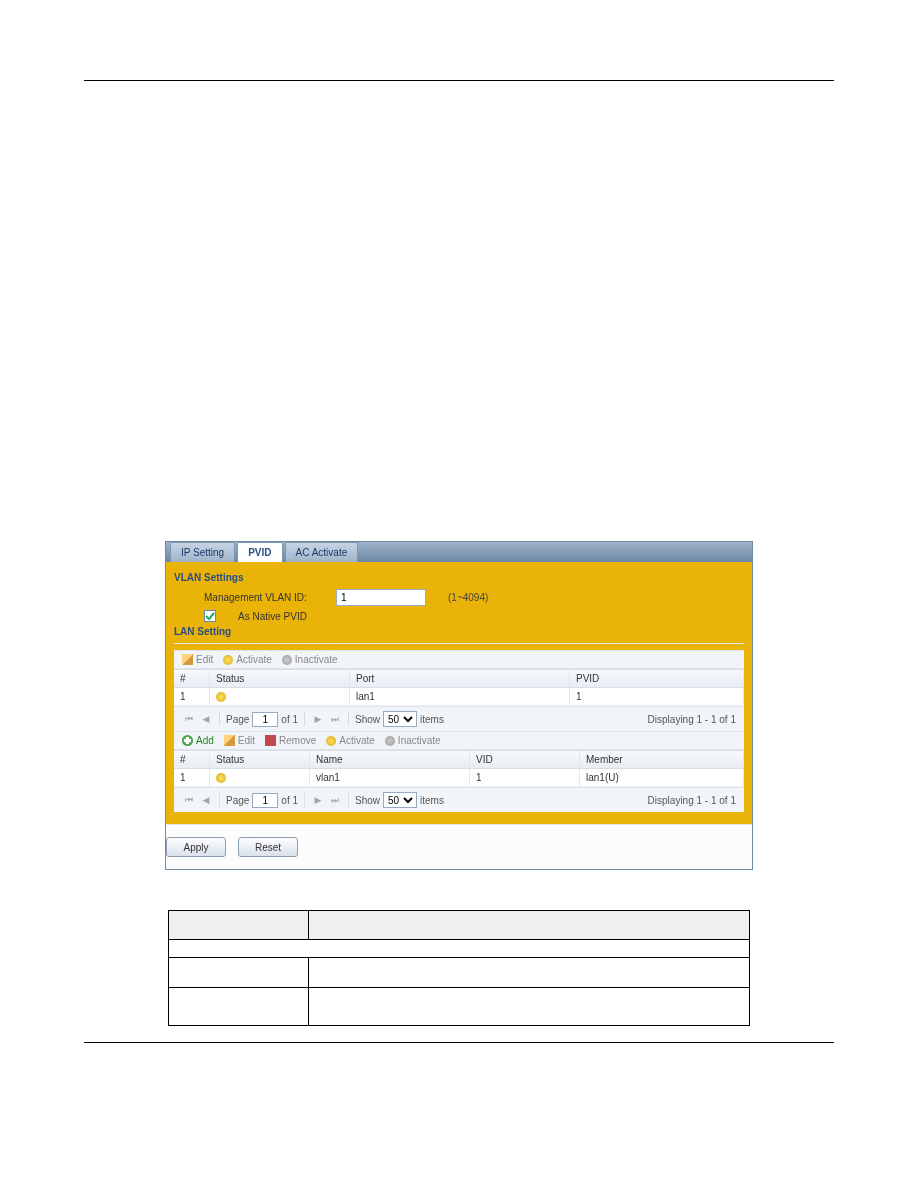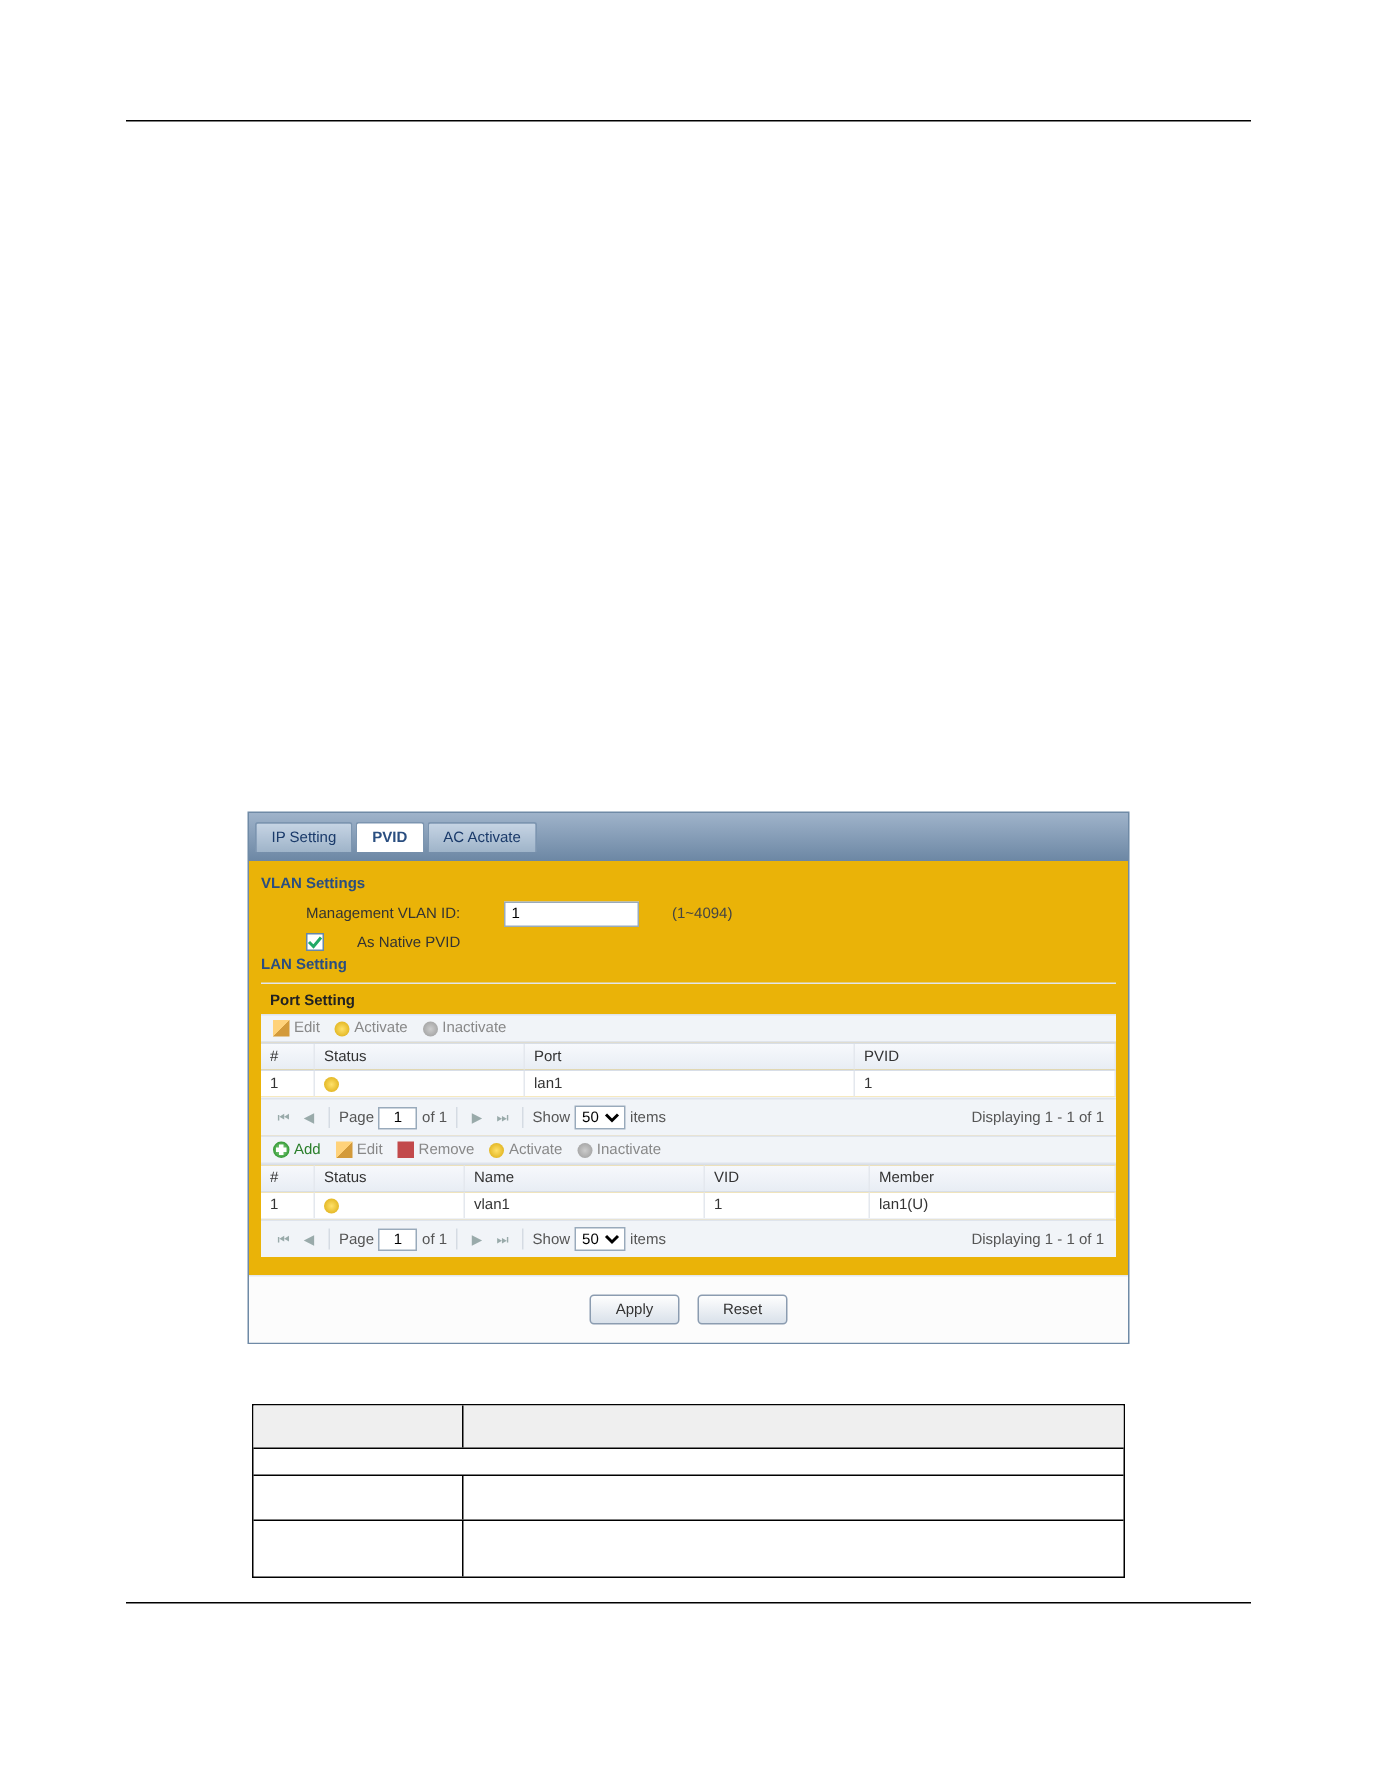--- a/index.html
+++ b/index.html
@@ -1,19 +1,19 @@
 <!DOCTYPE html>
 <html><head>
 <meta charset="utf-8">
 <style>
 *{box-sizing:border-box;margin:0;padding:0;font-family:Arial,Helvetica,sans-serif}
 body{background:#fff;width:918px}
 .hr-top{border-top:1px solid #000;margin:80px 84px 10px 84px}
 .app-shell{margin:460px 165px 30px 165px;border:1px solid #6f8aa6}
-.tabbar{background:linear-gradient(#9fb3ca,#6c87a4);height:32px;display:flex;align-items:center;padding:0 4px}
+.tabbar{background:linear-gradient(#9fb3ca,#6c87a4);height:20px;display:flex;align-items:flex-start;padding:0 4px}
 .tab{height:20px;padding:0 10px;font-size:10px;line-height:20px;color:#1a3a6a;background:linear-gradient(#c6d4e4,#9fb4c9);border:1px solid #7c95b0;border-bottom:none;margin-right:2px;border-radius:2px 2px 0 0;cursor:pointer}
 .tab.active{background:#fff;color:#2a4e80;font-weight:bold}
 .panel{background:#eab308;padding:6px 8px 12px 8px}
 .section-title{color:#2a4e80;font-weight:bold;font-size:10px;margin:4px 0 6px 0}
 .row{display:flex;align-items:center;margin:4px 0;gap:22px;font-size:10px;color:#333}
 .row .lbl{width:140px;padding-left:30px}
 .input-text{border:1px solid #9ab;height:17px;width:90px;font-size:10px;padding:0 4px;background:#fff}
 .hint{color:#444;font-size:10px}
 .checkbox{width:12px;height:12px;border:1px solid #68a;background:#fff;display:inline-flex;align-items:center;justify-content:center;margin-left:30px}
 .checkbox svg{width:10px;height:10px}
@@ -34,21 +34,21 @@
 .ghead{display:flex;background:linear-gradient(#f7f9fc,#e8edf4);font-size:10px;color:#333;border-bottom:1px solid #d8dee7}
 .gcell{padding:3px 6px;border-right:1px solid #e4e8ee;display:flex;align-items:center}
 .grow{display:flex;font-size:10px;color:#333;border-bottom:1px solid #eef1f6}
 .grow .gcell{background:#fff}
 .pager{display:flex;align-items:center;gap:3px;padding:4px 8px;background:#f1f4f8;font-size:10px;color:#555;border-top:1px solid #dfe4ec}
 .pager .spacer{flex:1}
 .pgbtn{width:14px;height:14px;border:none;background:transparent;color:#9aa;display:inline-flex;align-items:center;justify-content:center;font-size:9px}
 .pgsep{width:1px;height:14px;background:#d5dbe3;margin:0 3px}
 .pginput{width:26px;height:15px;border:1px solid #9ab;text-align:center;font-size:10px}
 .pgselect{height:16px;border:1px solid #9ab;font-size:10px;background:#fff}
-.btnbar{display:flex;justify-content:center;gap:12px;padding:12px 0;border-top:1px solid #e4e8ee;background:#fcfcfc}
+.btnbar{display:flex;gap:12px;padding:12px 0;border-top:1px solid #e4e8ee;background:#fcfcfc}
 .btn{height:20px;min-width:60px;padding:0 12px;font-size:10px;color:#333;border:1px solid #8b9cb0;background:linear-gradient(#fefefe,#d9e1ea);border-radius:3px;cursor:pointer}
 .c-idx{width:36px}
 .c-status{width:140px}
 .footer-tbl{margin:40px 168px 0 168px;border:1px solid #000;font-size:10px}
 .footer-tbl .fr{display:flex;border-top:1px solid #000}
 .footer-tbl .fr:first-child{border-top:none;background:#efefef;height:28px}
 .footer-tbl .fc1{width:140px;border-right:1px solid #000;padding:6px}
 .footer-tbl .fc2{flex:1;padding:6px}
 .hr-bot{border-top:1px solid #000;margin:16px 84px 20px 84px}
 </style>
@@ -78,21 +78,20 @@
         <svg viewBox="0 0 10 10">
             <path d="M1 5 L4 8 L9 2" stroke="#2a6" stroke-width="2" fill="none"></path>
           </svg>
       </span>
       <span>As Native PVID</span>
     </div>
 
     <div class="section-title">LAN Setting</div>
     <div class="divider"></div>
 
-    <div class="sub-title">Port Setting</div>
     <div class="toolbar">
       <span class="tbtn">
           <span class="ico ico-edit"></span>
           <span>Edit</span>
         </span>
       <span class="tbtn">
           <span class="ico ico-bulb"></span>
           <span>Activate</span>
         </span>
       <span class="tbtn">

